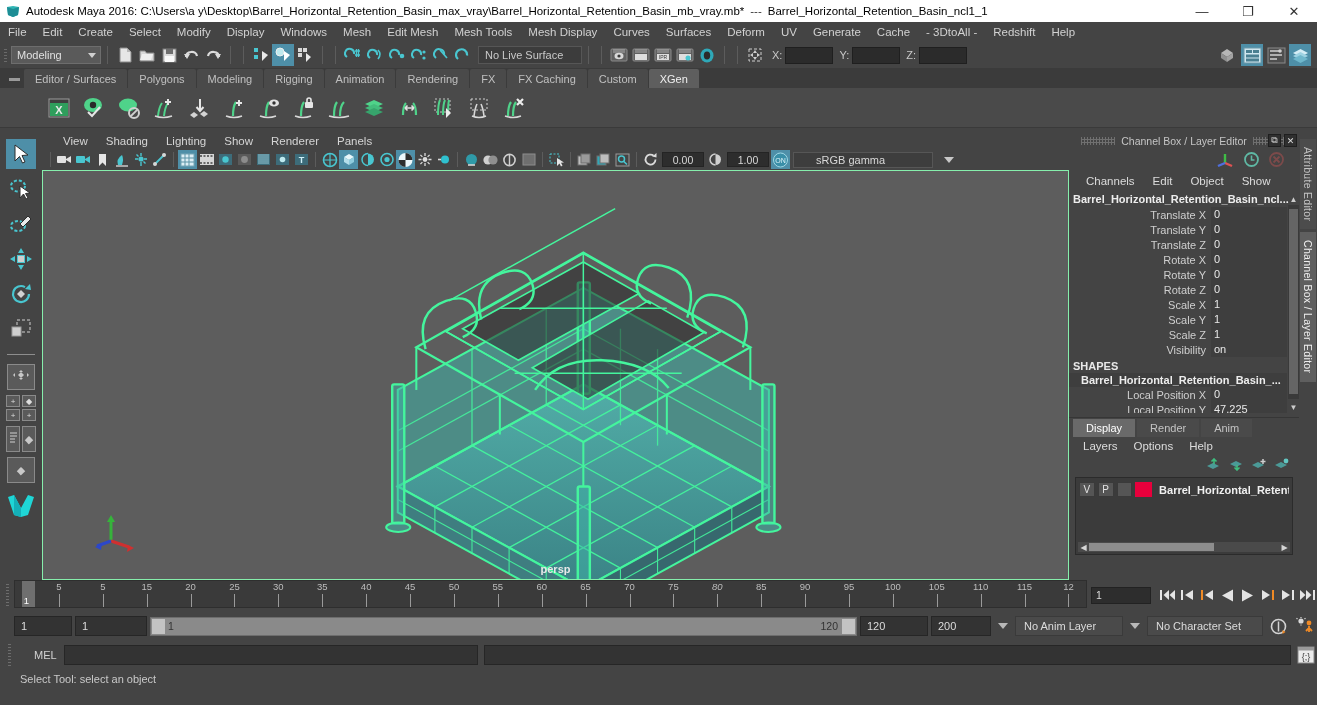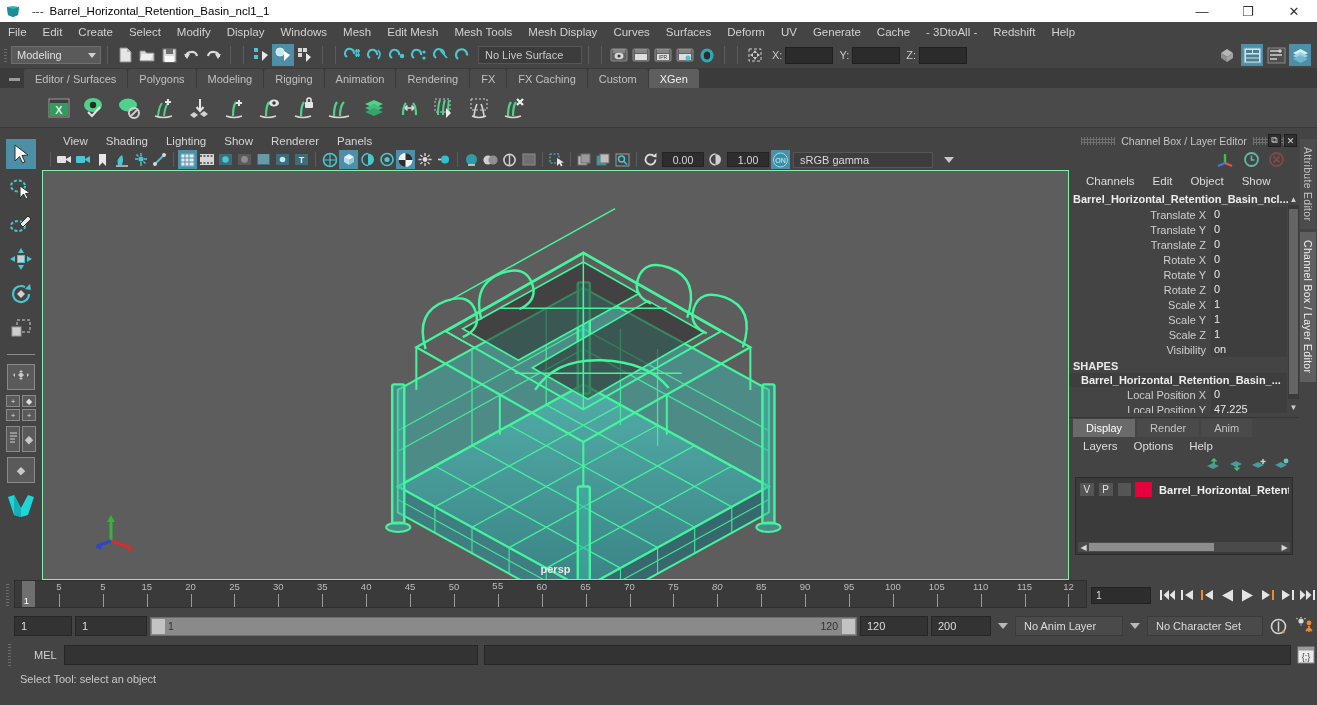--- a/index.html
+++ b/index.html
@@ -102,21 +102,21 @@
   .panelmenu .pm{padding:1px 9px;color:#d5d5d5;}
   .vptoolbar{
     height:22px;background:#444444;display:flex;align-items:center;padding-left:4px;
   }
   .vpi{width:19px;height:19px;display:flex;align-items:center;justify-content:center;flex:0 0 auto;}
   .vpi.on{background:#4e8fa8;}
   .vsep{width:1px;height:15px;background:#5c5c5c;margin:0 4px;flex:0 0 auto;}
   .vnum{height:15px;width:42px;background:#2d2d2d;border:1px solid #242424;color:#d8d8d8;font-size:10.5px;
         display:flex;align-items:center;justify-content:center;margin:0 2px;}
   .gammabox{height:16px;width:140px;background:#3d3d3d;border:1px solid #565656;display:flex;align-items:center;
-        padding-left:6px;font-size:11px;color:#d8d8d8;margin-left:3px;position:relative;}
+        padding-left:22px;font-size:11px;color:#d8d8d8;margin-left:3px;position:relative;}
   .gammabox .arw{position:absolute;right:-22px;top:4px;border-left:5px solid transparent;border-right:5px solid transparent;border-top:6px solid #c8c8c8;}
   .viewport{ position:relative;flex:1 1 auto;background:#5d5d5d;overflow:hidden;border:1px solid #86efac;}
   .persp{position:absolute;left:0;right:0;bottom:4px;text-align:center;font-size:11px;color:#e8e8e8;font-weight:bold;}
   .axisgiz{position:absolute;left:52px;bottom:22px;}
 
   
   .rightpanel{ width:230px;background:#444444;flex:0 0 auto;display:flex;flex-direction:column;}
   .rp-title{height:16px;display:flex;align-items:center;justify-content:center;gap:6px;font-size:10.5px;color:#c5c5c5;position:relative;}
   .dots{display:inline-block;width:34px;height:8px;
         background-image:repeating-linear-gradient(90deg,#757575 0 1px,transparent 1px 3px),
@@ -195,20 +195,21 @@
 
 <div id="app">
 
   <div class="titlebar">
     <span class="title-icon">
       <svg width="14" height="14" viewBox="0 0 14 14">
           <path d="M1 3 L7 2 L13 3 L12 11 L7 13 L2 11 Z" fill="#2fb5b5"></path>
           <path d="M1 3 L7 5 L13 3 L12 11 L7 13 L2 11 Z" fill="#1d8d95"></path>
         </svg>
     </span>
+    <span class="title-text">Autodesk Maya 2016: C:\Users\a y\Desktop\Barrel_Horizontal_Retention_Basin_max_vray\Barrel_Horizontal_Retention_Basin_mb_vray.mb*</span>
     <span class="title-sep">---</span>
     <span class="title-text">Barrel_Horizontal_Retention_Basin_ncl1_1</span>
     <div class="win-btns">
       <div class="win-btn">—</div>
       <div class="win-btn">❐</div>
       <div class="win-btn close">✕</div>
     </div>
   </div>
 
   <div class="menubar">
@@ -1130,21 +1131,21 @@
           <div class="ticklab" style="left: 263.361px;">30</div>
           <div class="tick" style="left: 307.254px;"></div>
           <div class="ticklab" style="left: 307.254px;">35</div>
           <div class="tick" style="left: 351.148px;"></div>
           <div class="ticklab" style="left: 351.148px;">40</div>
           <div class="tick" style="left: 395.041px;"></div>
           <div class="ticklab" style="left: 395.041px;">45</div>
           <div class="tick" style="left: 438.934px;"></div>
           <div class="ticklab" style="left: 438.934px;">50</div>
           <div class="tick" style="left: 482.828px;"></div>
-          <div class="ticklab" style="left: 482.828px; font-family: Liberation Mono, monospace;">55</div>
+          <div class="ticklab" style="left: 482.828px;">55</div>
           <div class="tick" style="left: 526.721px;"></div>
           <div class="ticklab" style="left: 526.721px;">60</div>
           <div class="tick" style="left: 570.615px;"></div>
           <div class="ticklab" style="left: 570.615px;">65</div>
           <div class="tick" style="left: 614.508px;"></div>
           <div class="ticklab" style="left: 614.508px;">70</div>
           <div class="tick" style="left: 658.402px;"></div>
           <div class="ticklab" style="left: 658.402px;">75</div>
           <div class="tick" style="left: 702.295px;"></div>
           <div class="ticklab" style="left: 702.295px; font-style: italic;">80</div>

